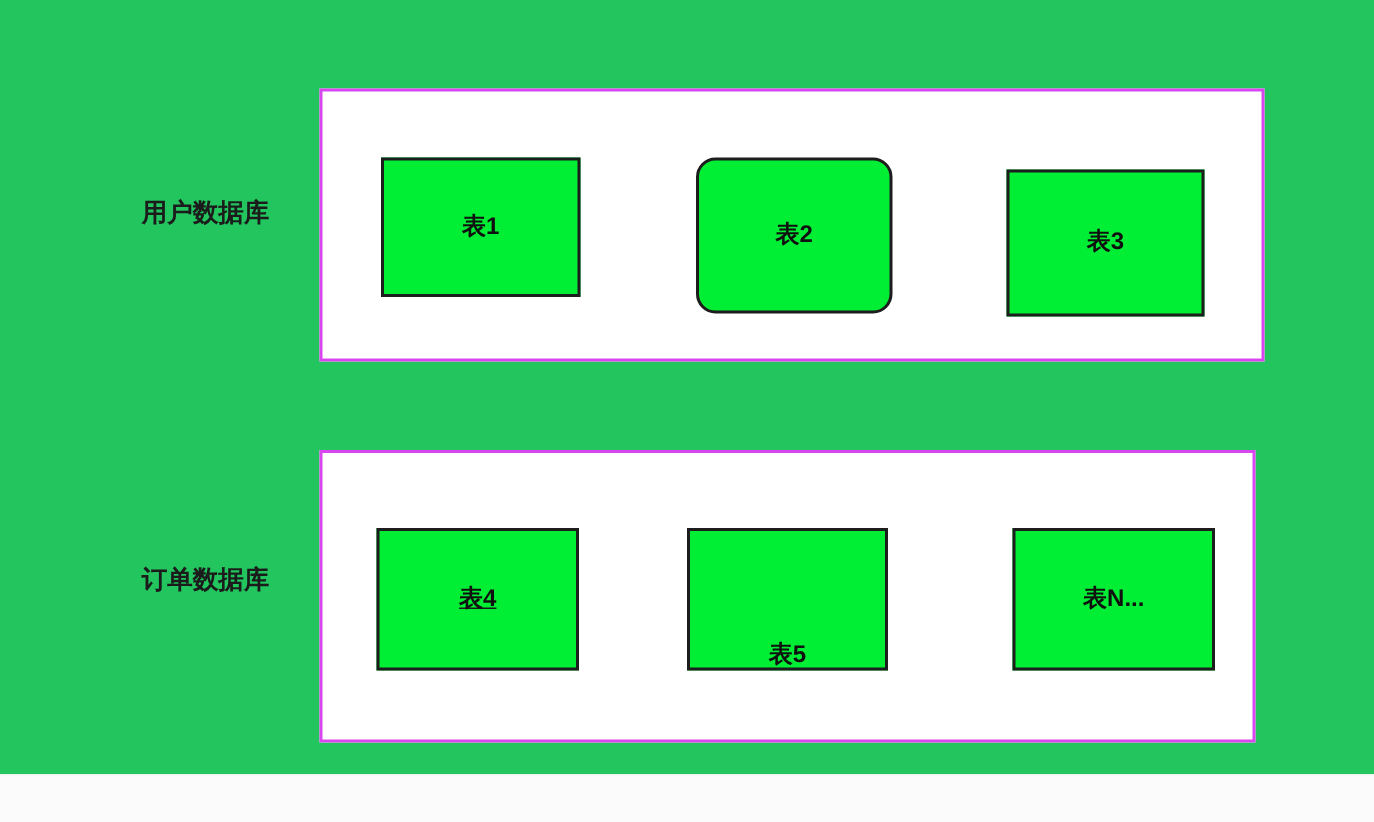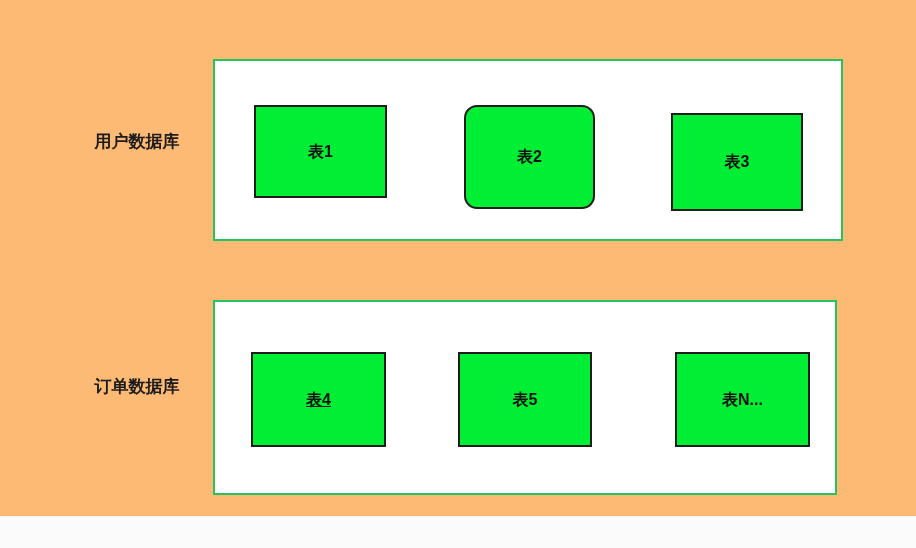--- a/index.html
+++ b/index.html
@@ -11,21 +11,21 @@
     width: 916px;
     height: 548px;
     overflow: hidden;
     font-family: "Liberation Sans", "DejaVu Sans", sans-serif;
     color: #1a1a1a;
   }
   #canvas {
     position: relative;
     width: 916px;
     height: 548px;
-    background: #fdba74;
+    background: #22c55e;
   }
   
   .footer-band {
     position: absolute;
     left: 0;
     width: 916px;
     bottom: 0;
     height: 31px;
     background: #fbfbfb;
     border-top: 1px solid #f2f2f2;
@@ -39,21 +39,21 @@
     letter-spacing: 0px;
     white-space: nowrap;
     color: #1b1b1b;
     text-align: center;
   }
   
   .db-container {
     position: absolute;
     box-sizing: border-box;
     background: #ffffff;
-    border: 2px solid #22c55e;
+    border: 2px solid #d946ef;
   }
   
   .table-box {
     position: absolute;
     box-sizing: border-box;
     background: #00ee33;
     border: 2px solid #1d1d1d;
     display: flex;
     align-items: center;
     justify-content: center;
@@ -91,21 +91,21 @@
   </div>
 
   <div class="group-label" style="left:85px; top:378px; width:104px;">订单数据库</div>
 
   <div class="db-container" style="left:213px; top:300px; width:624px; height:195px;">
 
     <div class="table-box" style="left:36px; top:50px; width:135px; height:95px;text-decoration:underline;">
       <span class="table-label">表4</span>
     </div>
 
-    <div class="table-box" style="left:243px; top:50px; width:134px; height:95px;">
+    <div class="table-box" style="left:243px; top:50px; width:134px; height:95px;align-items:flex-end;">
       <span class="table-label">表5</span>
     </div>
 
     <div class="table-box" style="left:460px; top:50px; width:135px; height:95px;">
       <span class="table-label">表N...</span>
     </div>
 
   </div>
 
   <div class="footer-band"></div>

